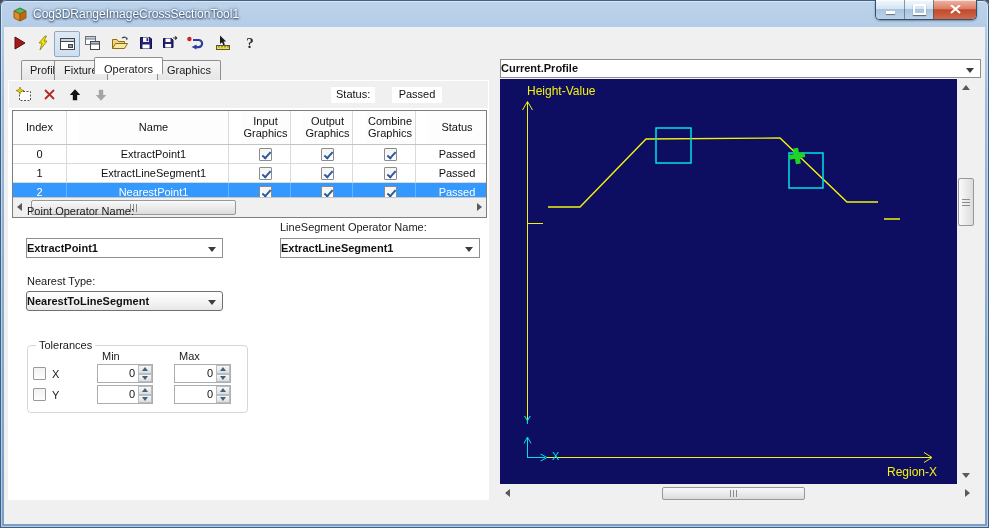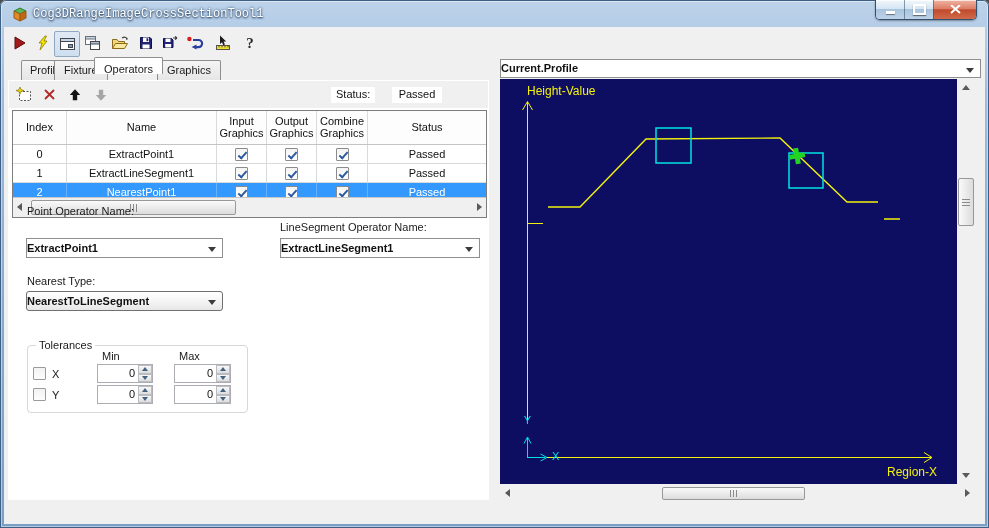--- a/index.html
+++ b/index.html
@@ -6,21 +6,21 @@
   #window{
     position:relative;width:989px;height:528px;overflow:hidden;
     font-family:"Liberation Sans",sans-serif;font-size:11px;color:#111;
     background:linear-gradient(180deg,#bdd3ea 0%,#9dbcdd 18%,#86a9ce 60%,#7a9ec6 100%);
     border-radius:6px 6px 0 0;
     box-shadow:inset 0 0 0 1px #3f5f84, inset 0 0 0 2px rgba(255,255,255,.45);
   }
   .abs{position:absolute;}
   
   .title-text{left:33px;top:7px;color:#fff;font-size:12px;
-    text-shadow:0 0 3px rgba(30,60,95,.9),0 1px 2px rgba(20,45,75,.9);font-family:Liberation Mono, monospace;}
+    text-shadow:0 0 3px rgba(30,60,95,.9),0 1px 2px rgba(20,45,75,.9);}
   .win-btns{right:12px;top:0;height:19px;display:flex;border:1px solid #30506f;border-top:none;
     border-radius:0 0 5px 5px;overflow:hidden;box-shadow:0 1px 2px rgba(0,0,0,.35);}
   .win-btn{height:100%;display:flex;align-items:center;justify-content:center;position:relative;
     box-shadow:inset 0 1px 0 rgba(255,255,255,.65);}
   .win-btn + .win-btn{border-left:1px solid rgba(48,80,111,.55);}
   .btn-blue{width:28px;background:linear-gradient(180deg,#f2f8fd 0%,#d6e5f3 45%,#a9c4de 50%,#bed2e8 100%);}
   .btn-red{width:42px;background:linear-gradient(180deg,#f0b4a4 0%,#dd7f67 45%,#c04a2e 52%,#d06a4a 100%);}
   .glyph-min{width:9px;height:3px;background:#fff;margin-top:6px;box-shadow:0 1px 1px rgba(0,0,0,.45);}
   .glyph-max{width:9px;height:7px;border:2px solid #fff;box-shadow:0 1px 1px rgba(0,0,0,.45);}
   
@@ -33,21 +33,21 @@
     background:linear-gradient(#f4f4f4,#e6e6e6);border:1px solid #8f8f8f;border-bottom:none;
     border-radius:2px 2px 0 0;color:#1a1a1a;}
   .tab.active{top:57px;height:17px;padding-top:5px;background:#fff;z-index:3;}
   .tabpage{left:8px;top:80px;width:481px;height:420px;background:#fff;z-index:2;}
   
   .opstrip{left:1px;top:1px;width:479px;height:27px;background:#f0f0f0;}
   .obtn{top:4px;width:19px;height:19px;display:flex;align-items:center;justify-content:center;}
   .statbox{top:6px;height:14px;background:#fff;padding:1px 5px;line-height:13px;}
   
   .grid{left:4px;top:30px;width:475px;height:108px;border:1px solid #7d7d7d;background:#fff;box-sizing:border-box;}
-  .grow{display:grid;grid-template-columns:54px 150px 50px 50px 51px 1fr;}
+  .grow{display:grid;grid-template-columns:54px 150px 50px 50px 51px 1fr;gap:12px;}
   .gh{height:33px;border-bottom:1px solid #c4c4c4;}
   .gh .gc{display:flex;align-items:center;justify-content:center;text-align:center;line-height:1.05;
     border-right:1px solid #dadada;background:#fdfdfd;}
   .gr{height:18px;border-bottom:1px solid #dadada;}
   .gr .gc{display:flex;align-items:center;justify-content:center;border-right:1px solid #dadada;}
   .gr.selected{background:#3399ff;color:#fff;}
   .gr.selected .gc{border-right-color:#66b3ff;}
   .gc:last-child{border-right:none;}
   .cb{width:13px;height:13px;box-sizing:border-box;border:1px solid #8b8b8b;border-radius:1px;
     background:linear-gradient(#f4f4f4,#ffffff);position:relative;}

